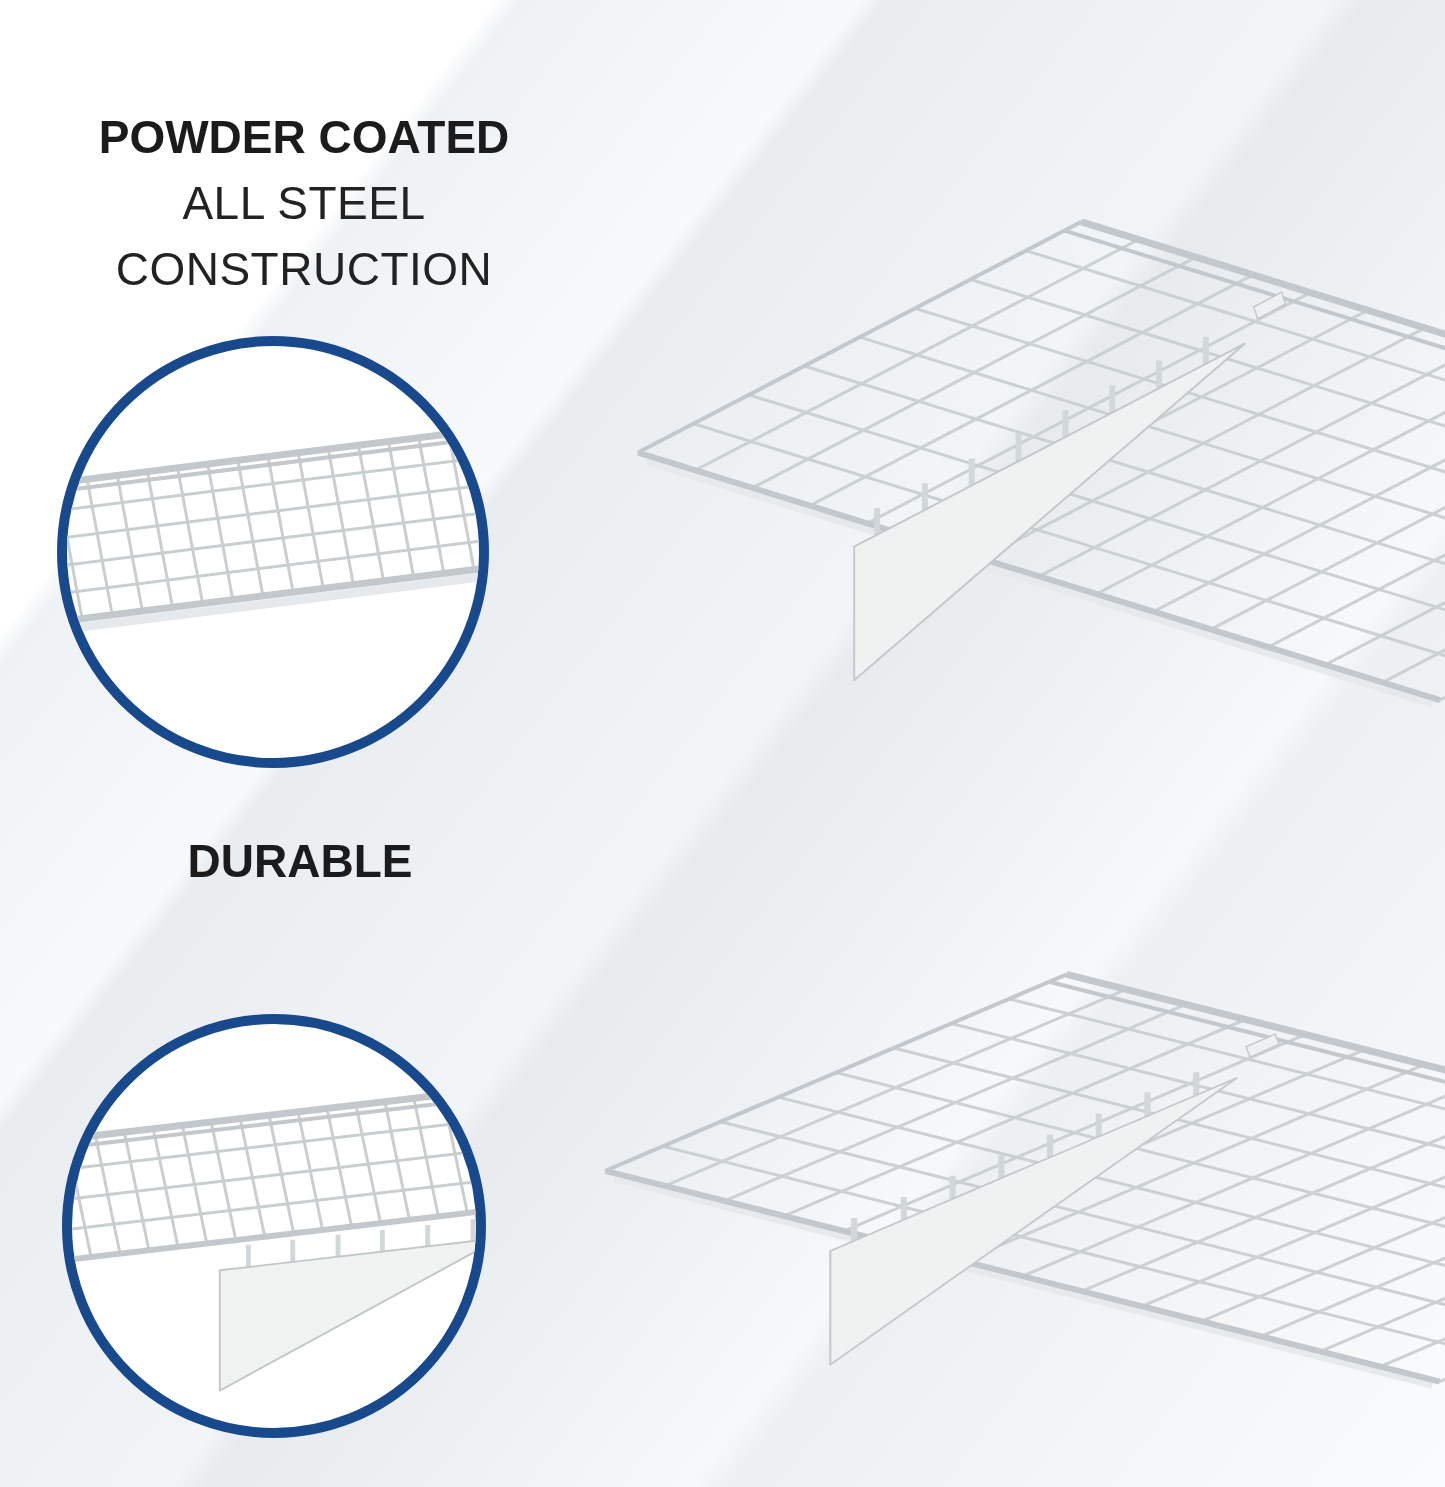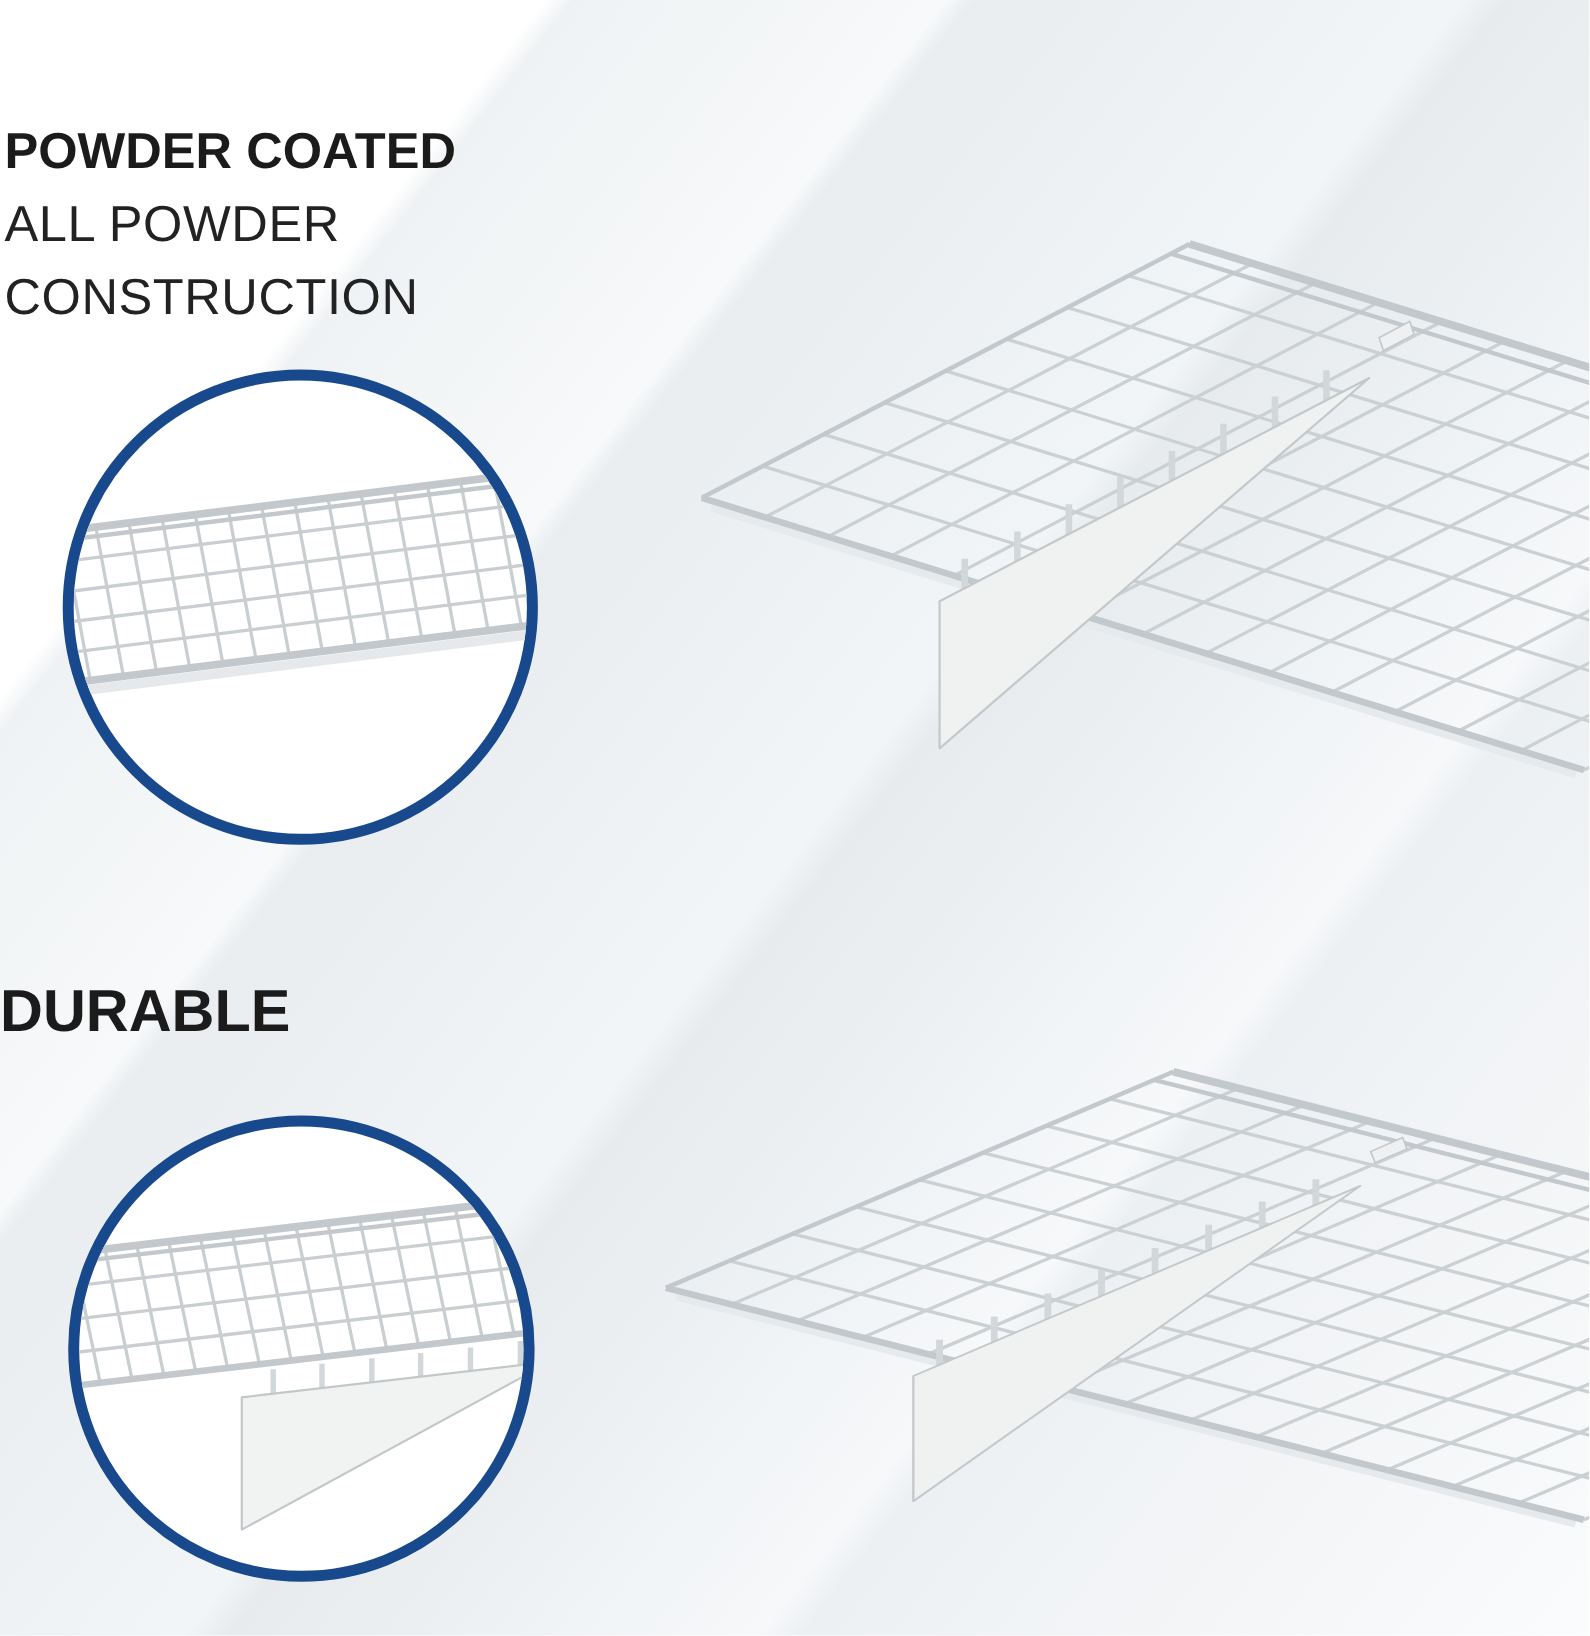--- a/index.html
+++ b/index.html
@@ -10,26 +10,27 @@
     font-family:"Liberation Sans", sans-serif;
     background:linear-gradient(128deg,
       #ffffff 0%, #ffffff 19%,
       #eff2f4 20%, #f7f9fa 33%,
       #e9edf0 34%, #f2f5f7 51%,
       #e7ebee 52.5%, #f6f8fa 71%,
       #edf0f3 72.5%, #fafbfc 100%);
   }
   .callout{
     position:absolute;
+    text-align:center;
     color:#1b1b1b;
   }
   .callout .b{font-weight:700;}
   .callout .r{font-weight:400;letter-spacing:.5px;color:#222;}
   #callout-coating{left:4px;top:104px;width:600px;font-size:46px;line-height:66px;}
-  #callout-brackets{left:0px;top:888px;width:600px;font-size:54px;line-height:62px;}
+  #callout-brackets{left:0px;top:830px;width:600px;font-size:46px;line-height:62px;}
   .inset{
     position:absolute;
     border-radius:50%;
     border:10px solid #17498c;
     background:#ffffff;
     overflow:hidden;
     box-sizing:border-box;
   }
   #inset-mesh{left:57px;top:336px;width:432px;height:432px;}
   #inset-bracket{left:62px;top:1014px;width:424px;height:424px;}
@@ -88,21 +89,21 @@
         <polygon points="628,103 656,88 660,100 632,115" fill="#eef0f1" stroke="#c3c8ca" stroke-width="1.5"></polygon>
       </g>
     </g>
   </defs>
 </svg>
 
 <div class="canvas">
 
   <div class="callout" id="callout-coating">
     <div class="b">POWDER COATED</div>
-    <div class="r">ALL POWDER CONSTRUCTION</div>
+    <div class="r">ALL STEEL CONSTRUCTION</div>
   </div>
 
   <div class="inset" id="inset-mesh">
     <svg viewBox="0 0 410 410">
       <g transform="matrix(480,-60,25,135,-40,140)">
         <g class="wiregrid" stroke="#c9ced1" stroke-width="3" fill="none">
             <line x1="0" y1="0" x2="0" y2="1" vector-effect="non-scaling-stroke"></line>
             <line x1="0.0625" y1="0" x2="0.0625" y2="1" vector-effect="non-scaling-stroke"></line>
             <line x1="0.125" y1="0" x2="0.125" y2="1" vector-effect="non-scaling-stroke"></line>
             <line x1="0.1875" y1="0" x2="0.1875" y2="1" vector-effect="non-scaling-stroke"></line>

